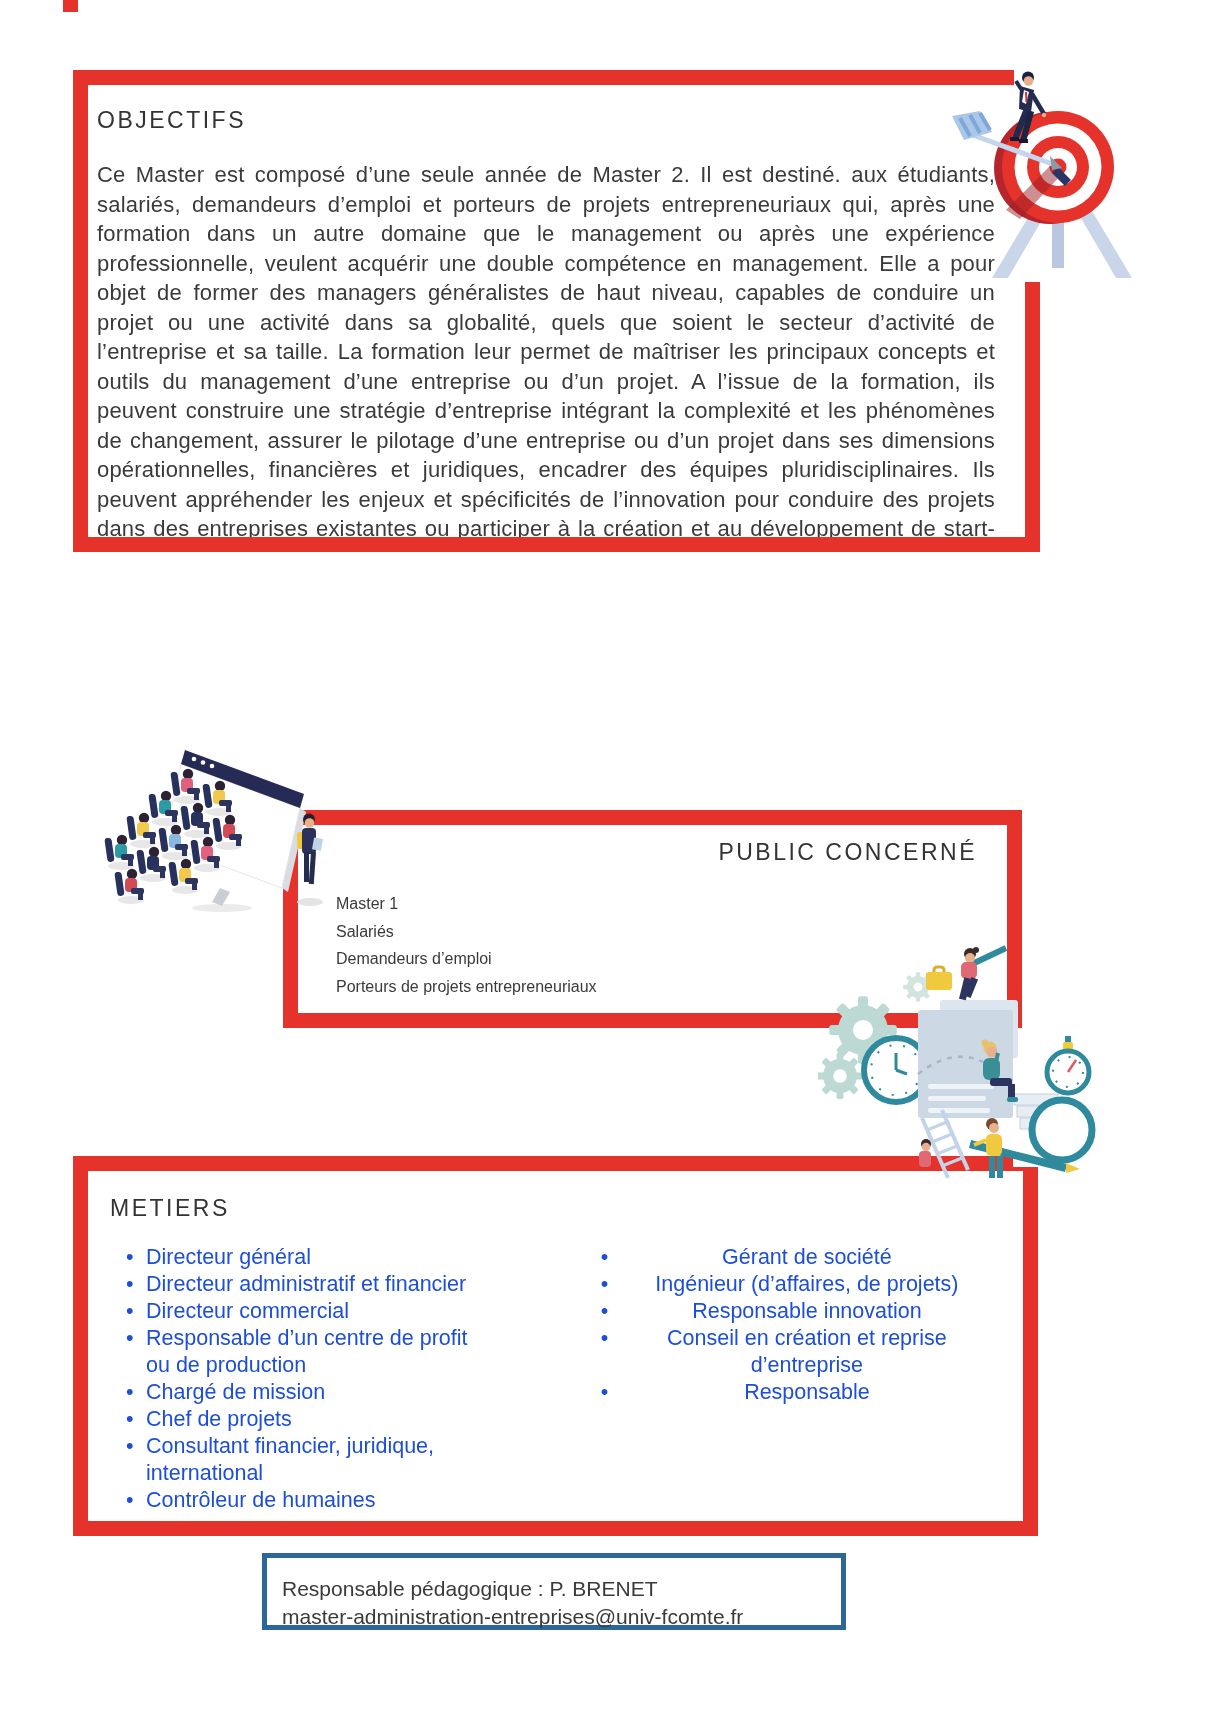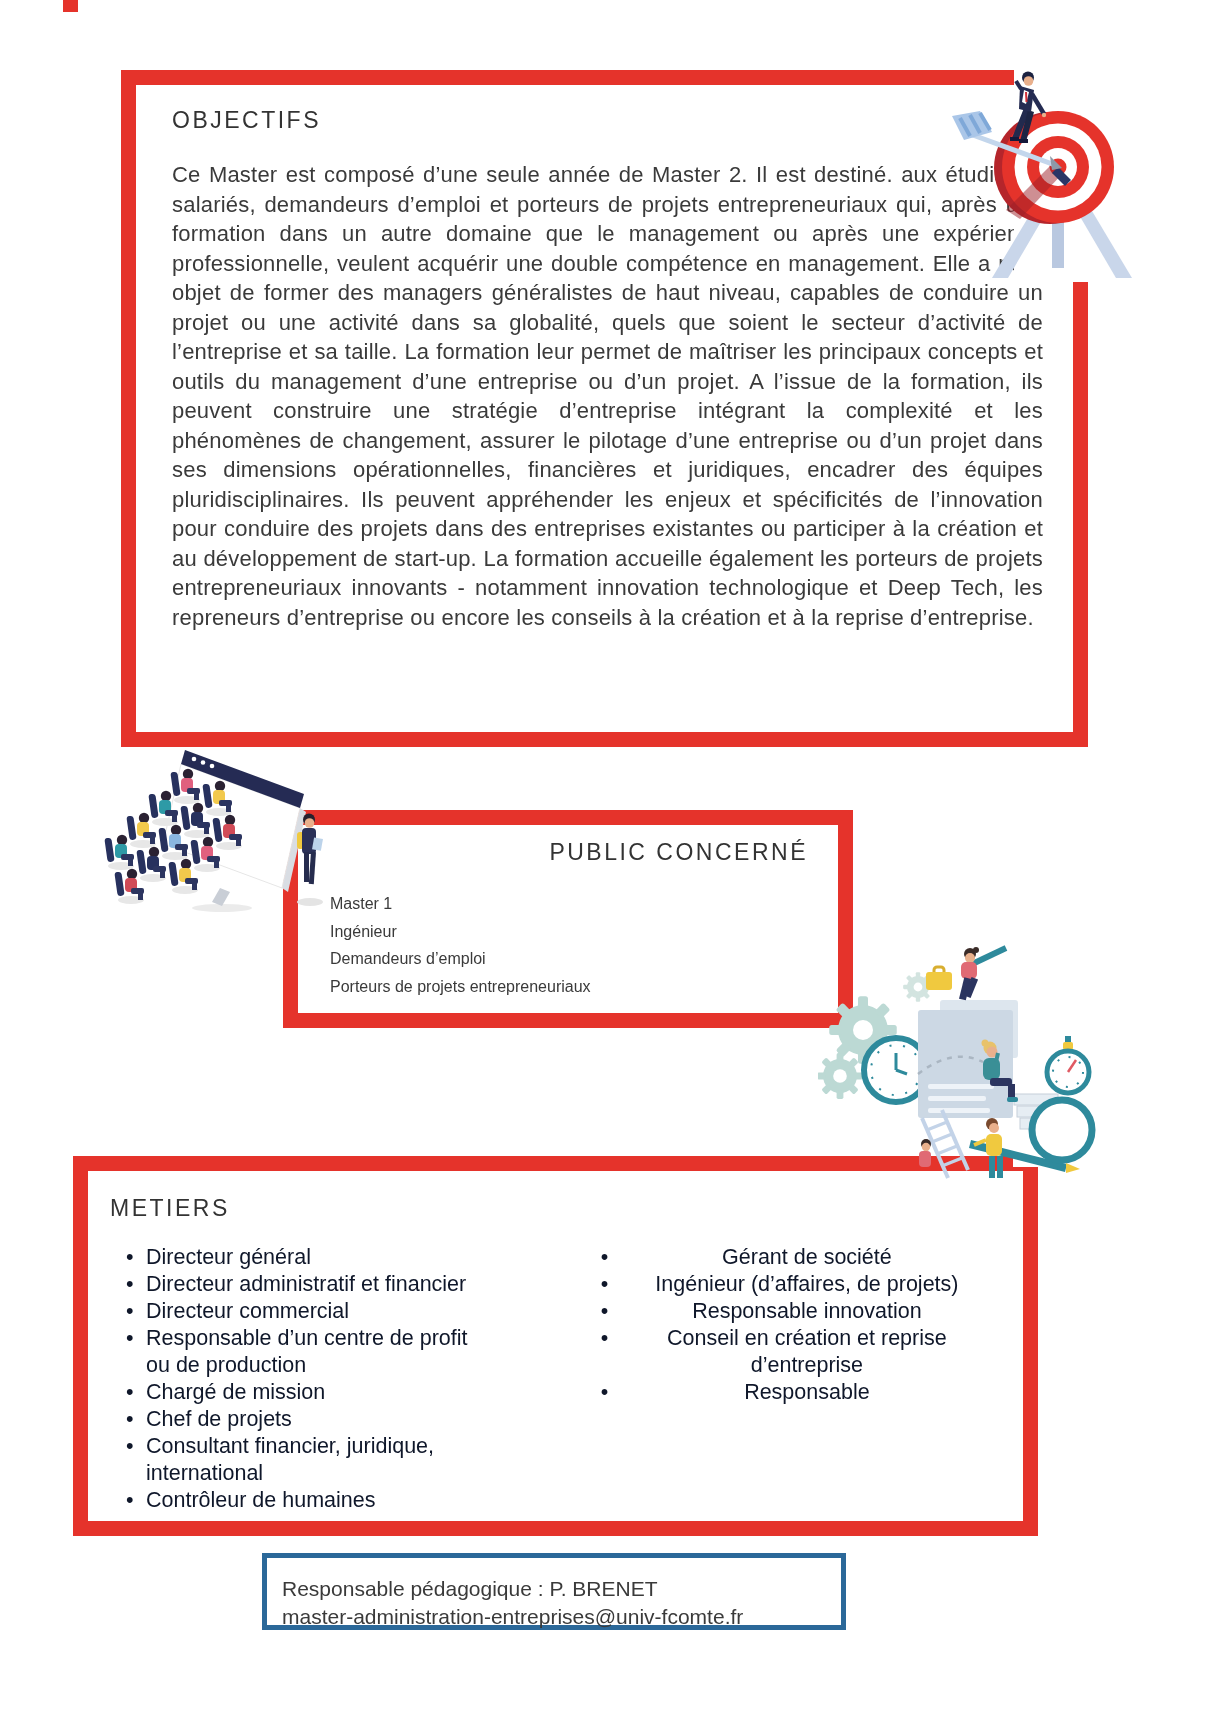--- a/index.html
+++ b/index.html
@@ -4,30 +4,30 @@
 <style>
   html,body { margin:0; padding:0; }
   body {
     width:1210px; height:1711px; position:relative; background:#ffffff;
     font-family:"Liberation Sans", sans-serif; color:#3a3a3a; overflow:hidden;
   }
   .top-mark { position:absolute; left:63px; top:0; width:15px; height:12px; background:#e5332b; }
   .box { position:absolute; border:15px solid #e5332b; box-sizing:border-box; background:transparent; }
   .section-title { font-size:23px; font-weight:400; letter-spacing:2.5px; color:#333; margin:0; }
 
-  .objectifs { left:73px; top:70px; width:967px; height:677px; padding:22px 30px 0 36px; overflow:hidden;margin-left:48px; }
+  .objectifs { left:73px; top:70px; width:967px; height:482px; padding:22px 30px 0 9px; overflow:hidden; }
   .objectifs p { font-size:22px; line-height:29.5px; text-align:justify; color:#3a3a3a; margin:26px 0 0; letter-spacing:0.2px; }
 
-  .public { left:283px; top:810px; width:570px; height:218px; padding:14px 30px 0 18px; }
+  .public { left:283px; top:810px; width:739px; height:218px; padding:14px 30px 0 24px; }
   .public .section-title { text-align:right; }
   .public ul { list-style:none; margin:24px 0 0; padding:0 0 0 14px; font-size:16px; line-height:27.5px; color:#3a3a3a; }
 
   .metiers { left:73px; top:1128px; width:965px; height:380px; padding:24px 30px 0 22px;margin-top:28px; }
   .cols { display:flex; margin-top:22px; }
-  .cols ul { list-style:none; margin:0; padding:0; font-size:21.5px; line-height:27px; color:#0f172a; }
+  .cols ul { list-style:none; margin:0; padding:0; font-size:21.5px; line-height:27px; color:#1d4ed8; }
   .col-left { width:470px; margin-left:16px !important; }
   .col-right { width:400px; margin-left:14px !important;text-align:center; }
   .cols li { position:relative; padding-left:20px; white-space:pre-line; }
   .cols li::before { content:"\2022"; position:absolute; left:0; }
 
   .contact { position:absolute; left:262px; top:1553px; width:584px; height:77px;
     border:5px solid #2b6899; box-sizing:border-box; padding:17px 0 0 15px;
     font-size:21px; line-height:28px; color:#3a3a3a; }
 
   svg.illu { position:absolute; z-index:5; }
@@ -130,21 +130,21 @@
     <rect x="249" y="106" width="5" height="32" fill="#262c4e" transform="rotate(4 251 106)"></rect>
     <circle cx="247" cy="73.5" r="6" fill="#26202e"></circle>
     <circle cx="247.5" cy="77" r="4.8" fill="#e9b08c"></circle>
   </g>
 </svg>
 
 <section class="box public">
   <h2 class="section-title">PUBLIC CONCERNÉ</h2>
   <ul>
       <li>Master 1</li>
-      <li>Ingénieur</li>
+      <li>Salariés</li>
       <li>Demandeurs d’emploi</li>
       <li>Porteurs de projets entrepreneuriaux</li>
     </ul>
 </section>
 
 <svg id="illu-gears" class="illu" width="280" height="240" viewBox="0 0 280 240">
   <defs>
     <g id="gear">
       <circle r="20"></circle>
       <rect x="-4" y="-27" width="8" height="10" rx="2"></rect>

